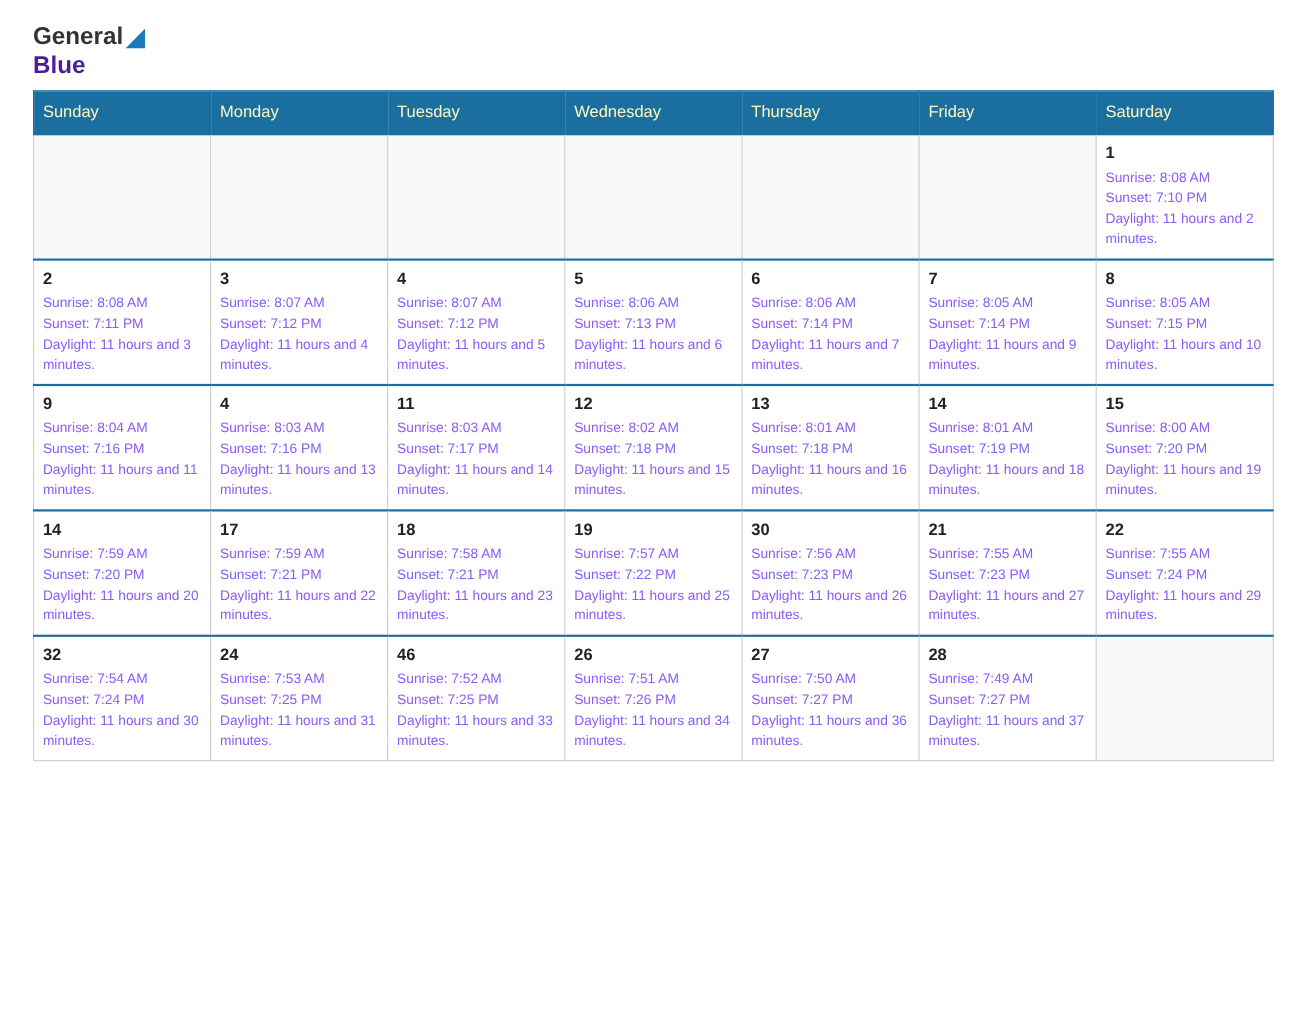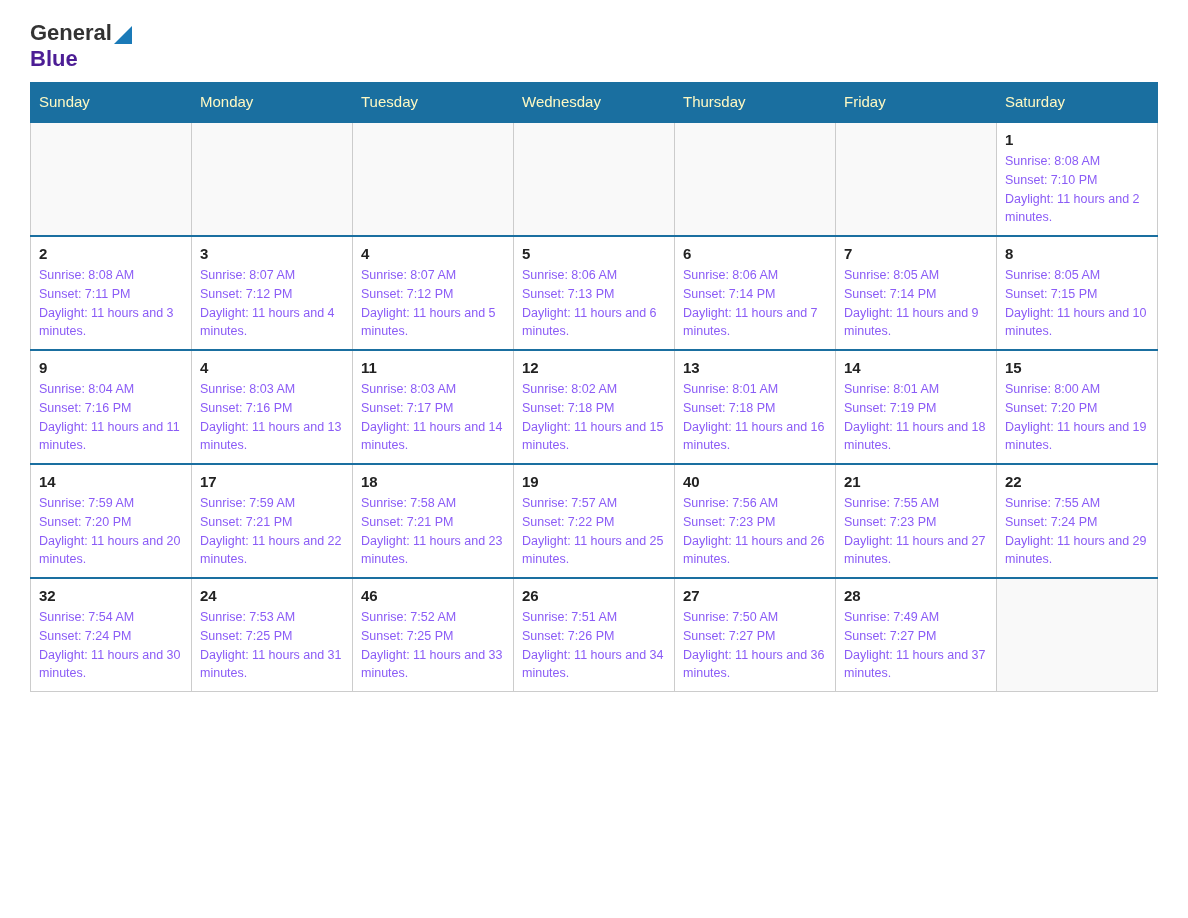--- a/index.html
+++ b/index.html
@@ -206,21 +206,21 @@
         </td>
         <td>
           <span class="day-number">18</span>
           <div class="day-info">Sunrise: 7:58 AM<br>Sunset: 7:21 PM<br>Daylight: 11 hours and 23 minutes.</div>
         </td>
         <td>
           <span class="day-number">19</span>
           <div class="day-info">Sunrise: 7:57 AM<br>Sunset: 7:22 PM<br>Daylight: 11 hours and 25 minutes.</div>
         </td>
         <td>
-          <span class="day-number">40</span>
+          <span class="day-number">30</span>
           <div class="day-info">Sunrise: 7:56 AM<br>Sunset: 7:23 PM<br>Daylight: 11 hours and 26 minutes.</div>
         </td>
         <td>
           <span class="day-number">21</span>
           <div class="day-info">Sunrise: 7:55 AM<br>Sunset: 7:23 PM<br>Daylight: 11 hours and 27 minutes.</div>
         </td>
         <td>
           <span class="day-number">22</span>
           <div class="day-info">Sunrise: 7:55 AM<br>Sunset: 7:24 PM<br>Daylight: 11 hours and 29 minutes.</div>
         </td>

